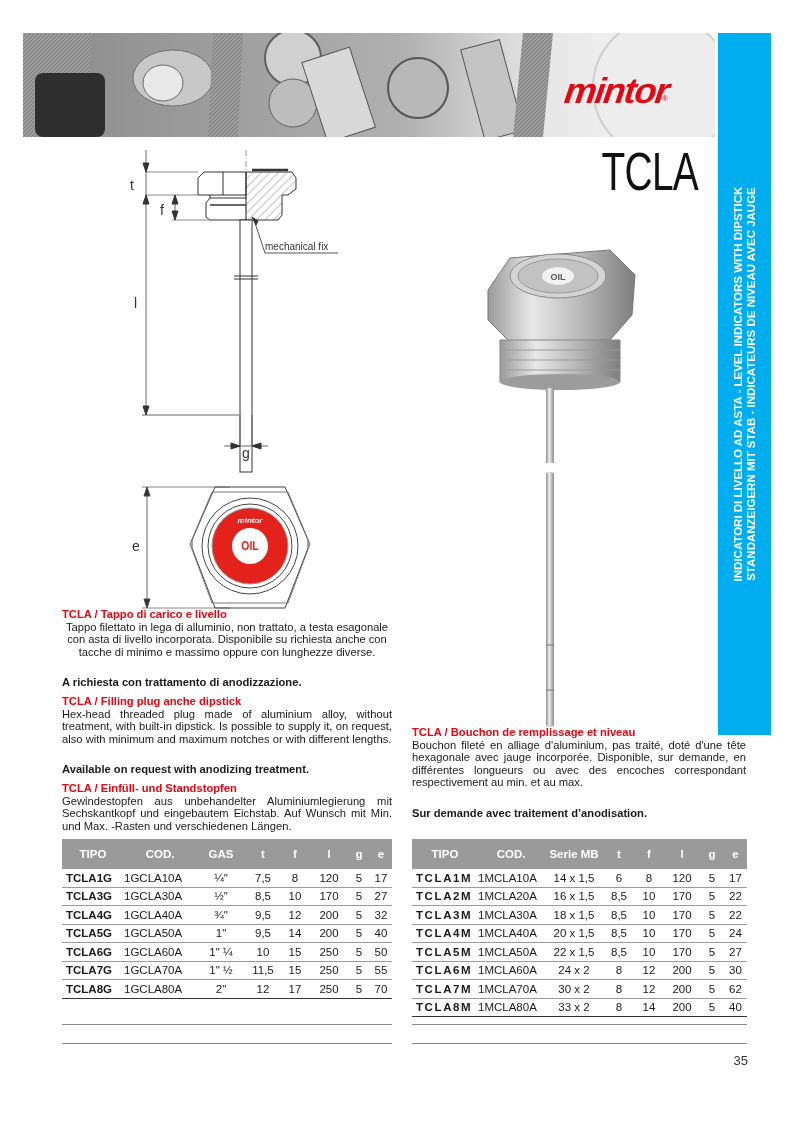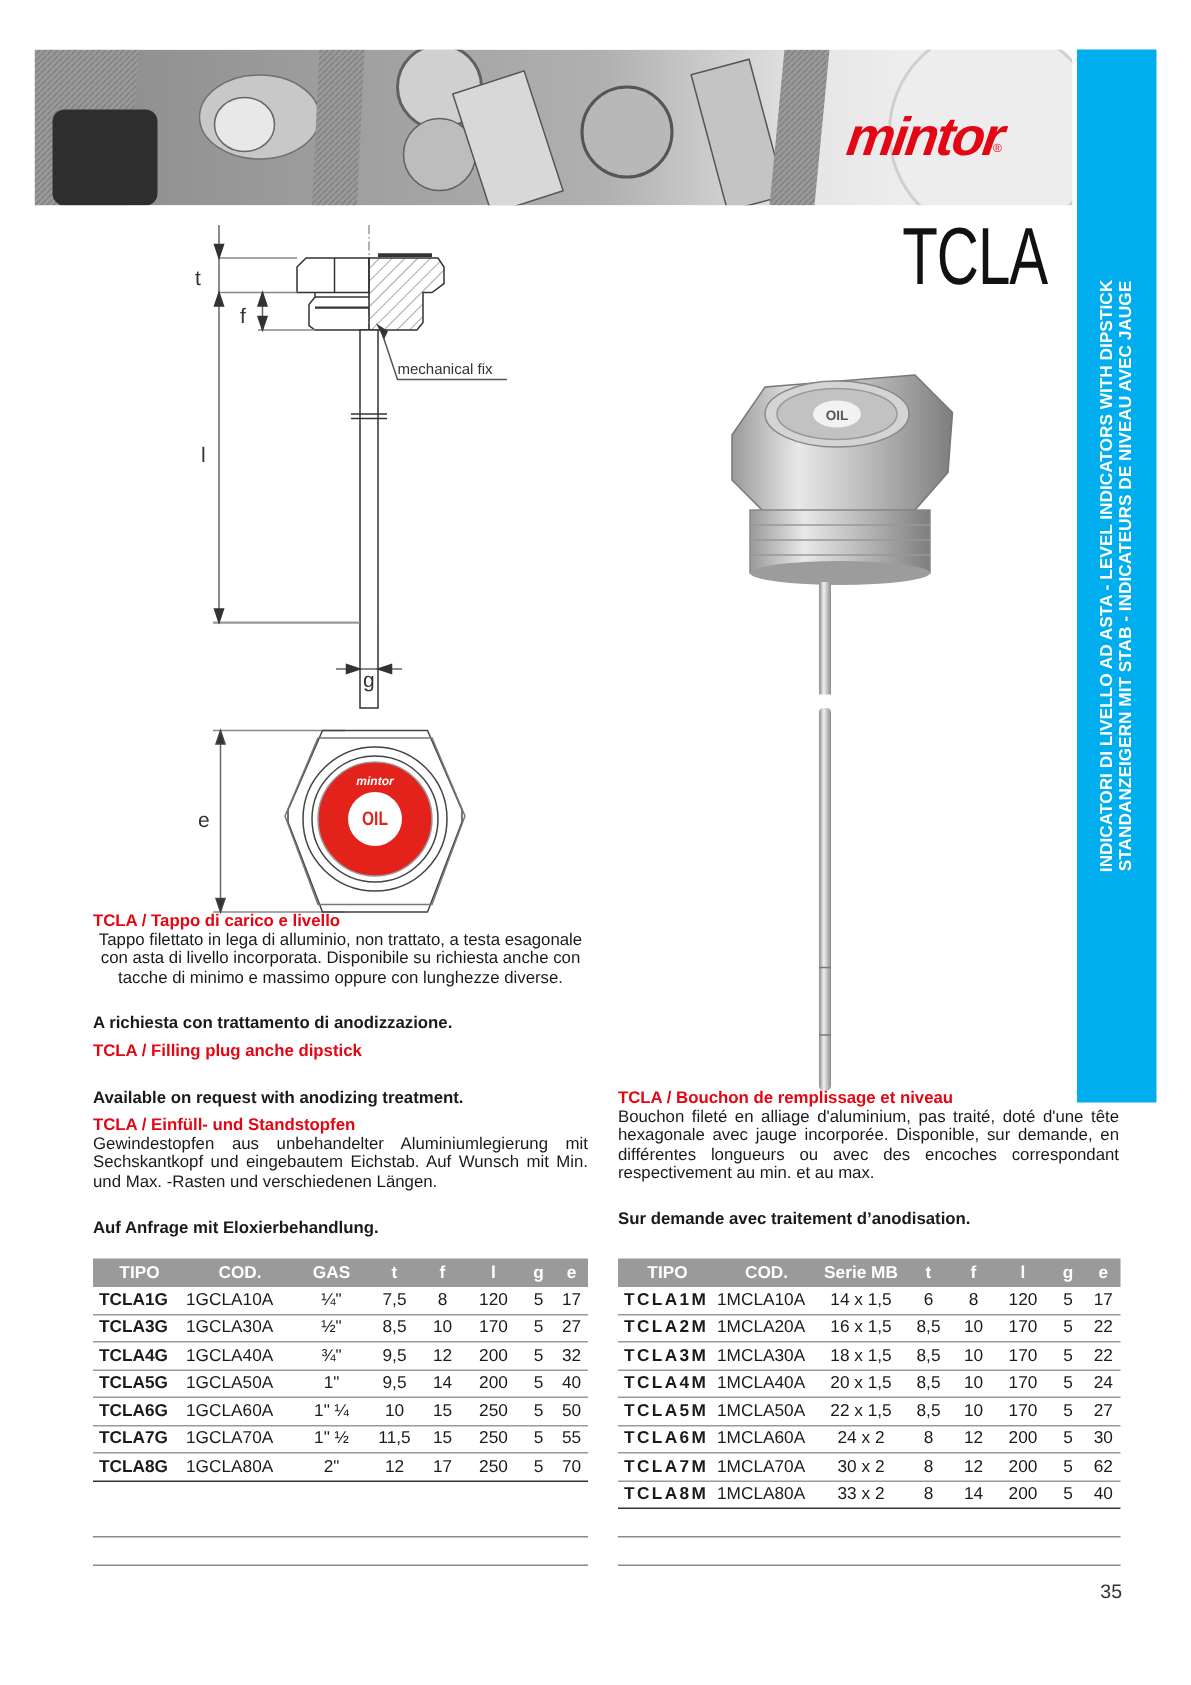--- a/index.html
+++ b/index.html
@@ -35,21 +35,21 @@
     .desc { position: absolute; font-size: 11.2px; line-height: 12.6px; color: #1a1a1a; }
     .desc h3 { margin: 0; color: #e30613; font-size: 11.2px; font-weight: bold; }
     .desc p { margin: 0; text-align: justify; }
     .desc .bold { font-weight: bold; margin-top: 18px; }
     .desc .block { margin-bottom: 6px; }
     .desc-left { left: 62px; top: 608px; width: 330px; }
     .desc-right { left: 412px; top: 726px; width: 334px; }
 
     
     table.spec { position: absolute; border-collapse: collapse; font-size: 11.5px; }
-    table.spec th { background: #9a9a9a; color: #fff; font-weight: bold; height: 19px; padding: 0; }
+    table.spec th { background: #9a9a9a; color: #fff; font-weight: bold; height: 30px; padding: 0; }
     table.spec td { height: 17.5px; padding: 0; border-bottom: 1px solid #9a9a9a; }
     table.spec tr:last-child td { border-bottom: 1.5px solid #333; }
     table.spec td.tipo { font-weight: bold; padding-left: 4px; }
     table.spec td.c { text-align: center; }
     .spec-left { left: 62px; top: 839px; width: 330px; }
     .spec-right { left: 412px; top: 839px; width: 335px; }
     .spec-right td.tipo { letter-spacing: 1.6px; }
     .hr { position: absolute; height: 0; border-top: 1px solid #8a8a8a; }
 
     .page-num { position: absolute; right: 46px; top: 1053px; font-size: 13px; color: #333; }
@@ -208,20 +208,21 @@
 </div>
 
 <div class="desc desc-left">
   <div class="block">
     <h3>TCLA / Tappo di carico e livello</h3>
     <p style="text-align:center;">Tappo filettato in lega di alluminio, non trattato, a testa esagonale con asta di livello incorporata. Disponibile su richiesta anche con tacche di minimo e massimo oppure con lunghezze diverse.</p>
     <p class="bold">A richiesta con trattamento di anodizzazione.</p>
   </div>
   <div class="block">
     <h3>TCLA / Filling plug anche dipstick</h3>
+    <p>Hex-head threaded plug made of aluminium alloy, without treatment, with built-in dipstick. Is possible to supply it, on request, also with minimum and maximum notches or with different lengths.</p>
     <p class="bold">Available on request with anodizing treatment.</p>
   </div>
   <div class="block">
     <h3>TCLA / Einfüll- und Standstopfen</h3>
     <p>Gewindestopfen aus unbehandelter Aluminiumlegierung mit Sechskantkopf und eingebautem Eichstab. Auf Wunsch mit Min. und Max. -Rasten und verschiedenen Längen.</p>
     <p class="bold">Auf Anfrage mit Eloxierbehandlung.</p>
   </div>
 </div>
 
 <div class="desc desc-right">

